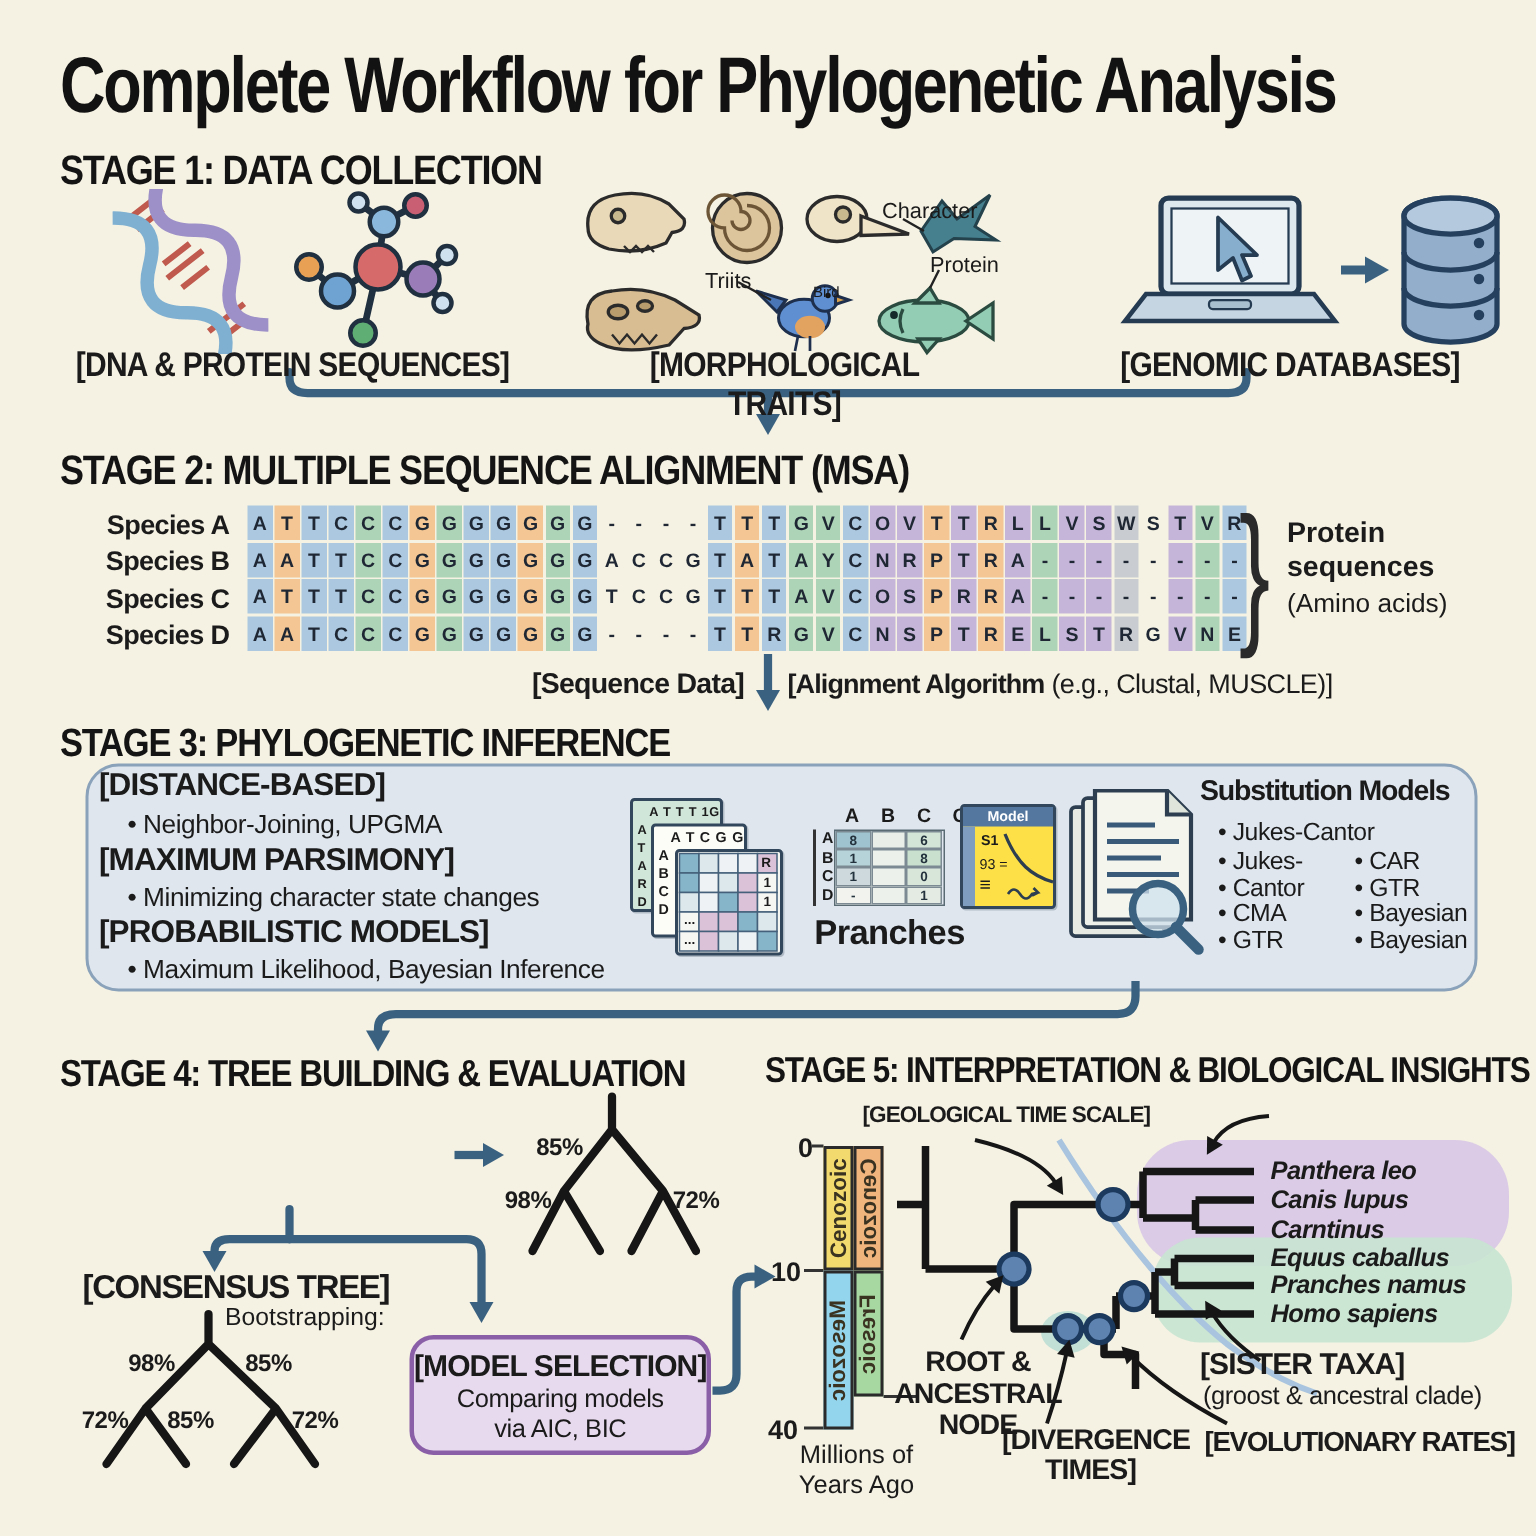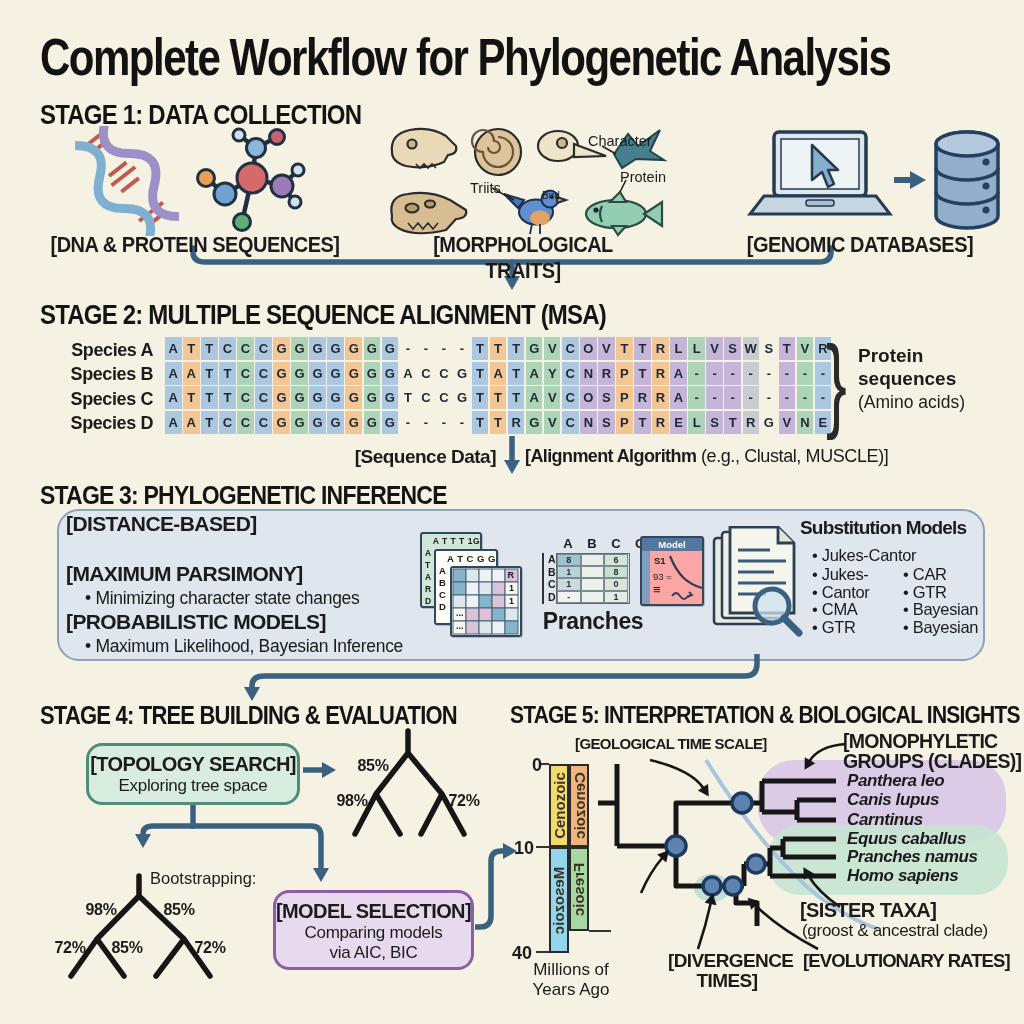--- a/index.html
+++ b/index.html
@@ -432,20 +432,21 @@
   <div class="abs nw" style="left:858px;top:392px;font-size:17.5px">(Amino acids)</div>
 
   <div class="abs b" style="left:330px;top:446px;width:166px;text-align:right;font-size:19px;letter-spacing:-0.5px">[Sequence Data]</div>
   <div class="abs nw" style="left:525px;top:446px;font-size:18px">
     <span class="b" style="letter-spacing:-0.6px">[Alignment Algorithm</span><span style="letter-spacing:-0.4px"> (e.g., Clustal, MUSCLE)]</span>
   </div>
 
   <div class="abs stageh cY nw" style="left:40px;top:480px;font-size:23px">STAGE 3: PHYLOGENETIC INFERENCE</div>
 
   <div class="abs mname nw" style="left:66px;top:512px">[DISTANCE-BASED]</div>
+  <div class="abs mdet nw" style="left:85px;top:539px">• Neighbor-Joining, UPGMA</div>
   <div class="abs mname nw" style="left:66px;top:562px">[MAXIMUM PARSIMONY]</div>
   <div class="abs mdet nw" style="left:85px;top:588px">• Minimizing character state changes</div>
   <div class="abs mname nw" style="left:66px;top:610px">[PROBABILISTIC MODELS]</div>
   <div class="abs mdet nw" style="left:85px;top:636px">• Maximum Likelihood, Bayesian Inference</div>
 
   <div>
     <div class="card" style="left:420px;top:532px;width:62px;height:76px;background:#cfe6d8">
       <div class="hd">A T T T 1G</div>
       <div class="sidecol">
           <span>A</span>
@@ -525,21 +526,21 @@
         <span class="mx-cell" style="background: rgb(205, 217, 220);">1</span>
         <span class="mx-cell" style="background: rgb(237, 241, 236);"></span>
         <span class="mx-cell" style="background: rgb(216, 230, 218);">0</span>
         <span class="mx-cell" style="background: rgb(242, 243, 238);">-</span>
         <span class="mx-cell" style="background: rgb(237, 241, 236);"></span>
         <span class="mx-cell" style="background: rgb(227, 235, 226);">1</span>
       </div>
   </div>
   <div class="abs" style="left:538px;top:608px;width:110px;text-align:center;font-size:23px;font-weight:600;letter-spacing:-0.4px">Pranches</div>
 
-  <div class="abs card" style="left:640px;top:536px;width:64px;height:70px;background:#fca5a5">
+  <div class="abs card" style="left:640px;top:536px;width:64px;height:70px;background:#fde047">
     <div style="height:13px;background:#53779f;color:#fff;font-size:9.5px;font-weight:700;text-align:center;line-height:13px">Model</div>
     <div class="abs" style="left:0;top:13px;width:8px;height:53px;background:#7e9dbf"></div>
     <span class="abs b" style="left:12px;top:17px;font-size:9.5px">S1</span>
     <span class="abs" style="left:11px;top:33px;font-size:9.5px">93 =</span>
     <span class="abs" style="left:11px;top:44px;font-size:13px">≡</span>
     <svg class="abs" style="left:26px;top:16px" width="36" height="48" viewBox="0 0 36 48">
       <path d="M2,2 C10,22 20,30 34,34" stroke="#2c3e50" stroke-width="2.2" fill="none"></path>
       <path d="M4,42 q4,-6 8,0 q4,6 8,0 l4,-1 l-3,-3 m3,3 l-4,2" stroke="#2c3e50" stroke-width="1.8" fill="none"></path>
     </svg>
   </div>
@@ -568,29 +569,26 @@
     </div>
   <div class="abs sublist" style="left:903px;top:566px">
       <span>• CAR</span>
       <span>• GTR</span>
       <span>• Bayesian</span>
       <span>• Bayesian</span>
     </div>
 
   <div class="abs stageh cY nw" style="left:40px;top:701px;font-size:22px">STAGE 4: TREE BUILDING &amp; EVALUATION</div>
 
-  <div class="flowbox" id="topobox">
-    <div class="fbt">[TOPOLOGY SEARCH]</div>
-    <div class="fbs">Exploring tree space</div>
-  </div>
 
   <span class="pct" style="left:373px;top:766px">85%</span>
   <span class="pct" style="left:352px;top:801px">98%</span>
   <span class="pct" style="left:464px;top:801px">72%</span>
 
+  <div class="abs b nw" style="left:55px;top:845px;font-size:22px;letter-spacing:-0.9px">[CONSENSUS TREE]</div>
   <div class="abs nw" style="left:150px;top:869px;font-size:16.5px">Bootstrapping:</div>
 
   <span class="pct" style="left:101px;top:910px">98%</span>
   <span class="pct" style="left:179px;top:910px">85%</span>
   <span class="pct" style="left:70px;top:948px">72%</span>
   <span class="pct" style="left:127px;top:948px">85%</span>
   <span class="pct" style="left:210px;top:948px">72%</span>
 
   <div class="flowbox" id="modelbox">
     <div class="fbt">[MODEL SELECTION]</div>
@@ -617,32 +615,33 @@
       </div>
     <div class="tick" style="left:516px;top:755px">0</div>
     <div class="tick" style="left:508px;top:838px">10</div>
     <div class="tick" style="left:506px;top:943px">40</div>
     <div class="abs" style="left:523px;top:960px;width:96px;text-align:center;font-size:17px;line-height:20px">
       <div>Millions of</div>
       <div>Years Ago</div>
     </div>
   </div>
 
-  <div class="abs b" style="left:843px;top:731px;font-size:19.5px;line-height:20px;letter-spacing:-0.7px">
-    <div>[MONOPHYLETIC</div>
-    <div>GROUPS (CLADES)]</div>
-  </div>
 
   <div class="sp" style="top:781px">Panthera leo</div>
   <div class="sp" style="top:800px">Canis lupus</div>
   <div class="sp" style="top:820px">Carntinus</div>
   <div class="sp" style="top:839px">Equus caballus</div>
   <div class="sp" style="top:857px">Pranches namus</div>
   <div class="sp" style="top:876px">Homo sapiens</div>
 
+  <div class="callout" style="left:590px;top:898px;width:124px;text-align:center;font-size:19px;line-height:21px">
+    <div>ROOT &amp;</div>
+    <div>ANCESTRAL</div>
+    <div>NODE</div>
+  </div>
   <div class="callout" style="left:668px;top:951px;width:118px;text-align:center;font-size:19px;line-height:20px">
     <div>[DIVERGENCE</div>
     <div>TIMES]</div>
   </div>
   <div class="callout nw" style="left:800px;top:899px;font-size:20px">[SISTER TAXA]</div>
   <div class="abs nw" style="left:802px;top:921px;font-size:17px;letter-spacing:-0.3px">(groost &amp; ancestral clade)</div>
   <div class="callout nw" style="left:803px;top:950px;font-size:18.5px;letter-spacing:-0.9px">[EVOLUTIONARY RATES]</div>
 
 </div>
 

